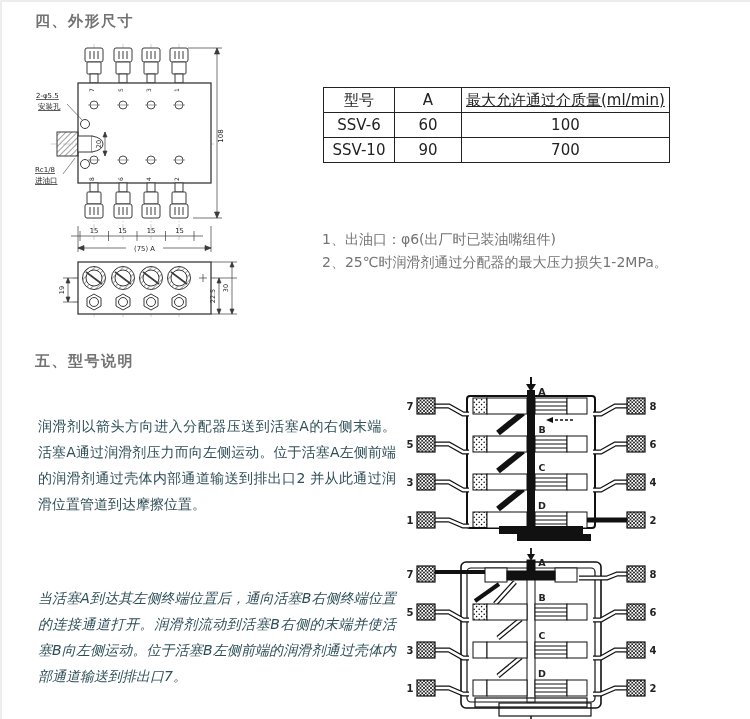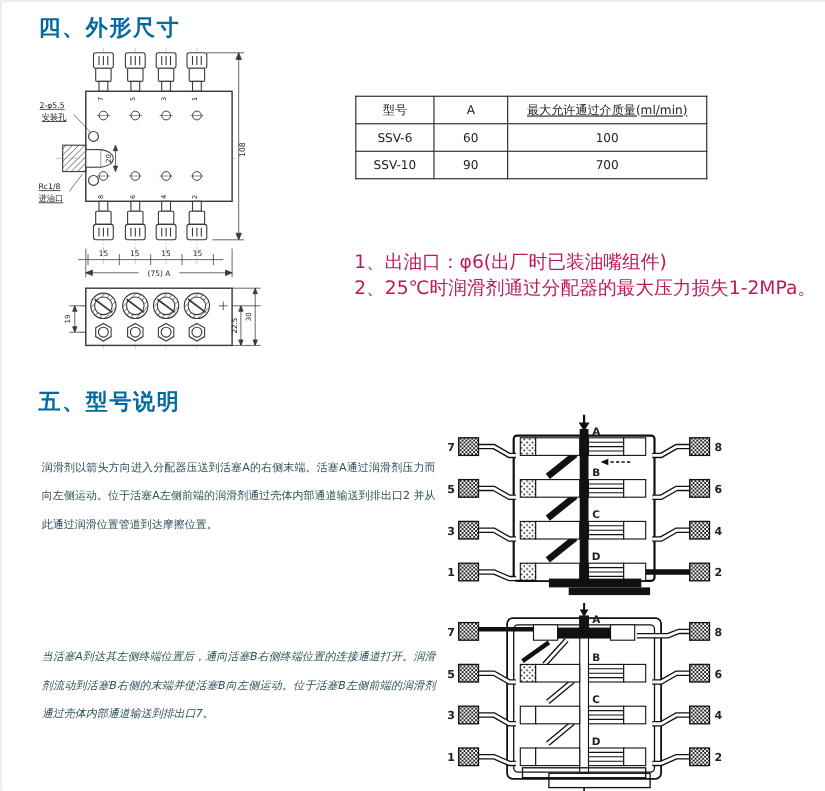--- a/index.html
+++ b/index.html
@@ -2,43 +2,43 @@
 <html><head>
 <meta charset="utf-8">
 <style>
   html,body{margin:0;padding:0;}
   body{
     width:750px;height:719px;position:relative;background:#fff;
     font-family:"DejaVu Sans",sans-serif;overflow:hidden;
   }
   .page-edge{position:absolute;inset:0;border-top:2px solid #ededed;border-left:2px solid #ededed;pointer-events:none;}
   .sec-title{
-    position:absolute;font-size:20px;font-weight:bold;color:#0369a1;
+    position:absolute;font-size:15px;font-weight:bold;color:#737373;
     letter-spacing:1.5px;white-space:nowrap;
   }
   #sec4-title{left:35px;top:12px;}
   #sec5-title{left:35px;top:352px;text-align:center;}
   .cn-para{
-    position:absolute;left:38px;width:358px;font-size:10px;line-height:26px;
+    position:absolute;left:38px;width:358px;font-size:14px;line-height:26px;
     color:#2e4f58;text-align:justify;
   }
   #para1{top:413px;}
   #para2{top:585px;font-style:italic;}
   
   #spec-table{
     position:absolute;left:323px;top:87px;border-collapse:collapse;
-    font-size:11px;color:#222;table-layout:fixed;padding-left:32px;
+    font-size:15px;color:#222;table-layout:fixed;padding-left:32px;
   }
   #spec-table td,#spec-table th{
     border:1px solid #222;text-align:center;height:24px;padding:0 4px;
     font-weight:normal;white-space:nowrap;
   }
   .col-model{width:62px;} .col-a{width:58px;} .col-flow{width:172px;text-decoration:underline;}
   
-  #notes{position:absolute;left:322px;top:228px;font-size:17px;color:#be185d;}
+  #notes{position:absolute;left:322px;top:228px;font-size:14px;color:#737373;}
   #notes .note-line{line-height:23px;white-space:nowrap;}
   svg{position:absolute;}
   #dim-drawing{left:33px;top:40px;}
   #schematic-1{left:403px;top:376px;}
   #schematic-2{left:403px;top:548px;}
   svg text{font-family:"DejaVu Sans",sans-serif;fill:#222;}
 </style>
 </head>
 <body>
 

